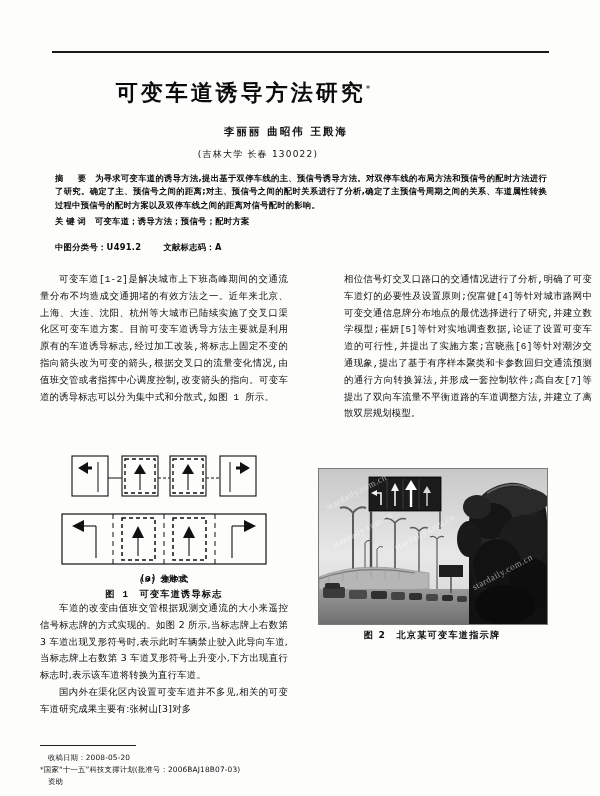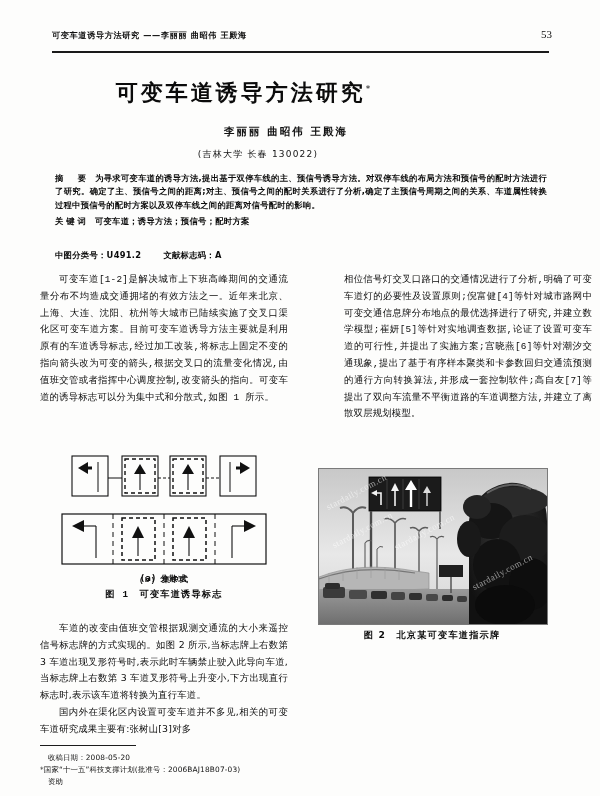--- a/index.html
+++ b/index.html
@@ -112,21 +112,21 @@
   }
   .ab-body { font-weight: bold; }
   .kw-line {
     margin-top: 3px;
     font-size: 8.3px;
     line-height: 13.4px;
     letter-spacing: 0.3px;
     font-weight: bold;
   }
   .clc-line {
-    margin-top: 20px;
+    margin-top: 12px;
     font-size: 8.3px;
     line-height: 13.4px;
     letter-spacing: 0.3px;
     font-weight: bold;
   }
   .clc-gap { display: inline-block; width: 22px; }
 
   
   .col {
     position: absolute;
@@ -171,21 +171,20 @@
   
   .left-after {
     position: absolute;
     left: 40px; top: 600px;
     width: 248px;
     font-size: 9.4px;
     line-height: 16.8px;
     text-align: justify;
     letter-spacing: 0.2px;
     color: #0c0c0c;
-    margin-top: 20px;
   }
 
   
   .foot-rule {
     position: absolute;
     left: 40px; top: 745px;
     width: 96px;
     height: 1px;
     background: #1c1c1c;
   }
@@ -246,24 +245,20 @@
     text-align: justify;
     letter-spacing: 0.2px;
     color: #0c0c0c;
   }
 </style>
 </head>
 <body>
 
 <div class="page">
 
-  <div class="runhead">
-    <div class="runhead-text">可变车道诱导方法研究 ——李丽丽  曲昭伟  王殿海</div>
-    <div class="runhead-page">53</div>
-  </div>
   <div class="runhead-rule"></div>
 
   <div class="title"><span>可变车道诱导方法研究</span><sup>*</sup></div>
   <div class="authors">李丽丽    曲昭伟    王殿海</div>
   <div class="affil">(吉林大学  长春  130022)</div>
 
   <div class="abstract-block">
     <div class="ab-row"><span class="ab-label">摘　要</span><span class="ab-body">为寻求可变车道的诱导方法,提出基于双停车线的主、预信号诱导方法。对双停车线的布局方法和预信号的配时方法进行了研究。确定了主、预信号之间的距离;对主、预信号之间的配时关系进行了分析,确定了主预信号周期之间的关系、车道属性转换过程中预信号的配时方案以及双停车线之间的距离对信号配时的影响。</span></div>
     <div class="kw-line"><span class="ab-label">关键词</span><span>可变车道；诱导方法；预信号；配时方案</span></div>
     <div class="clc-line"><span>中图分类号</span>：<span>U491.2</span><span class="clc-gap"></span><span>文献标志码</span>：<span>A</span></div>

